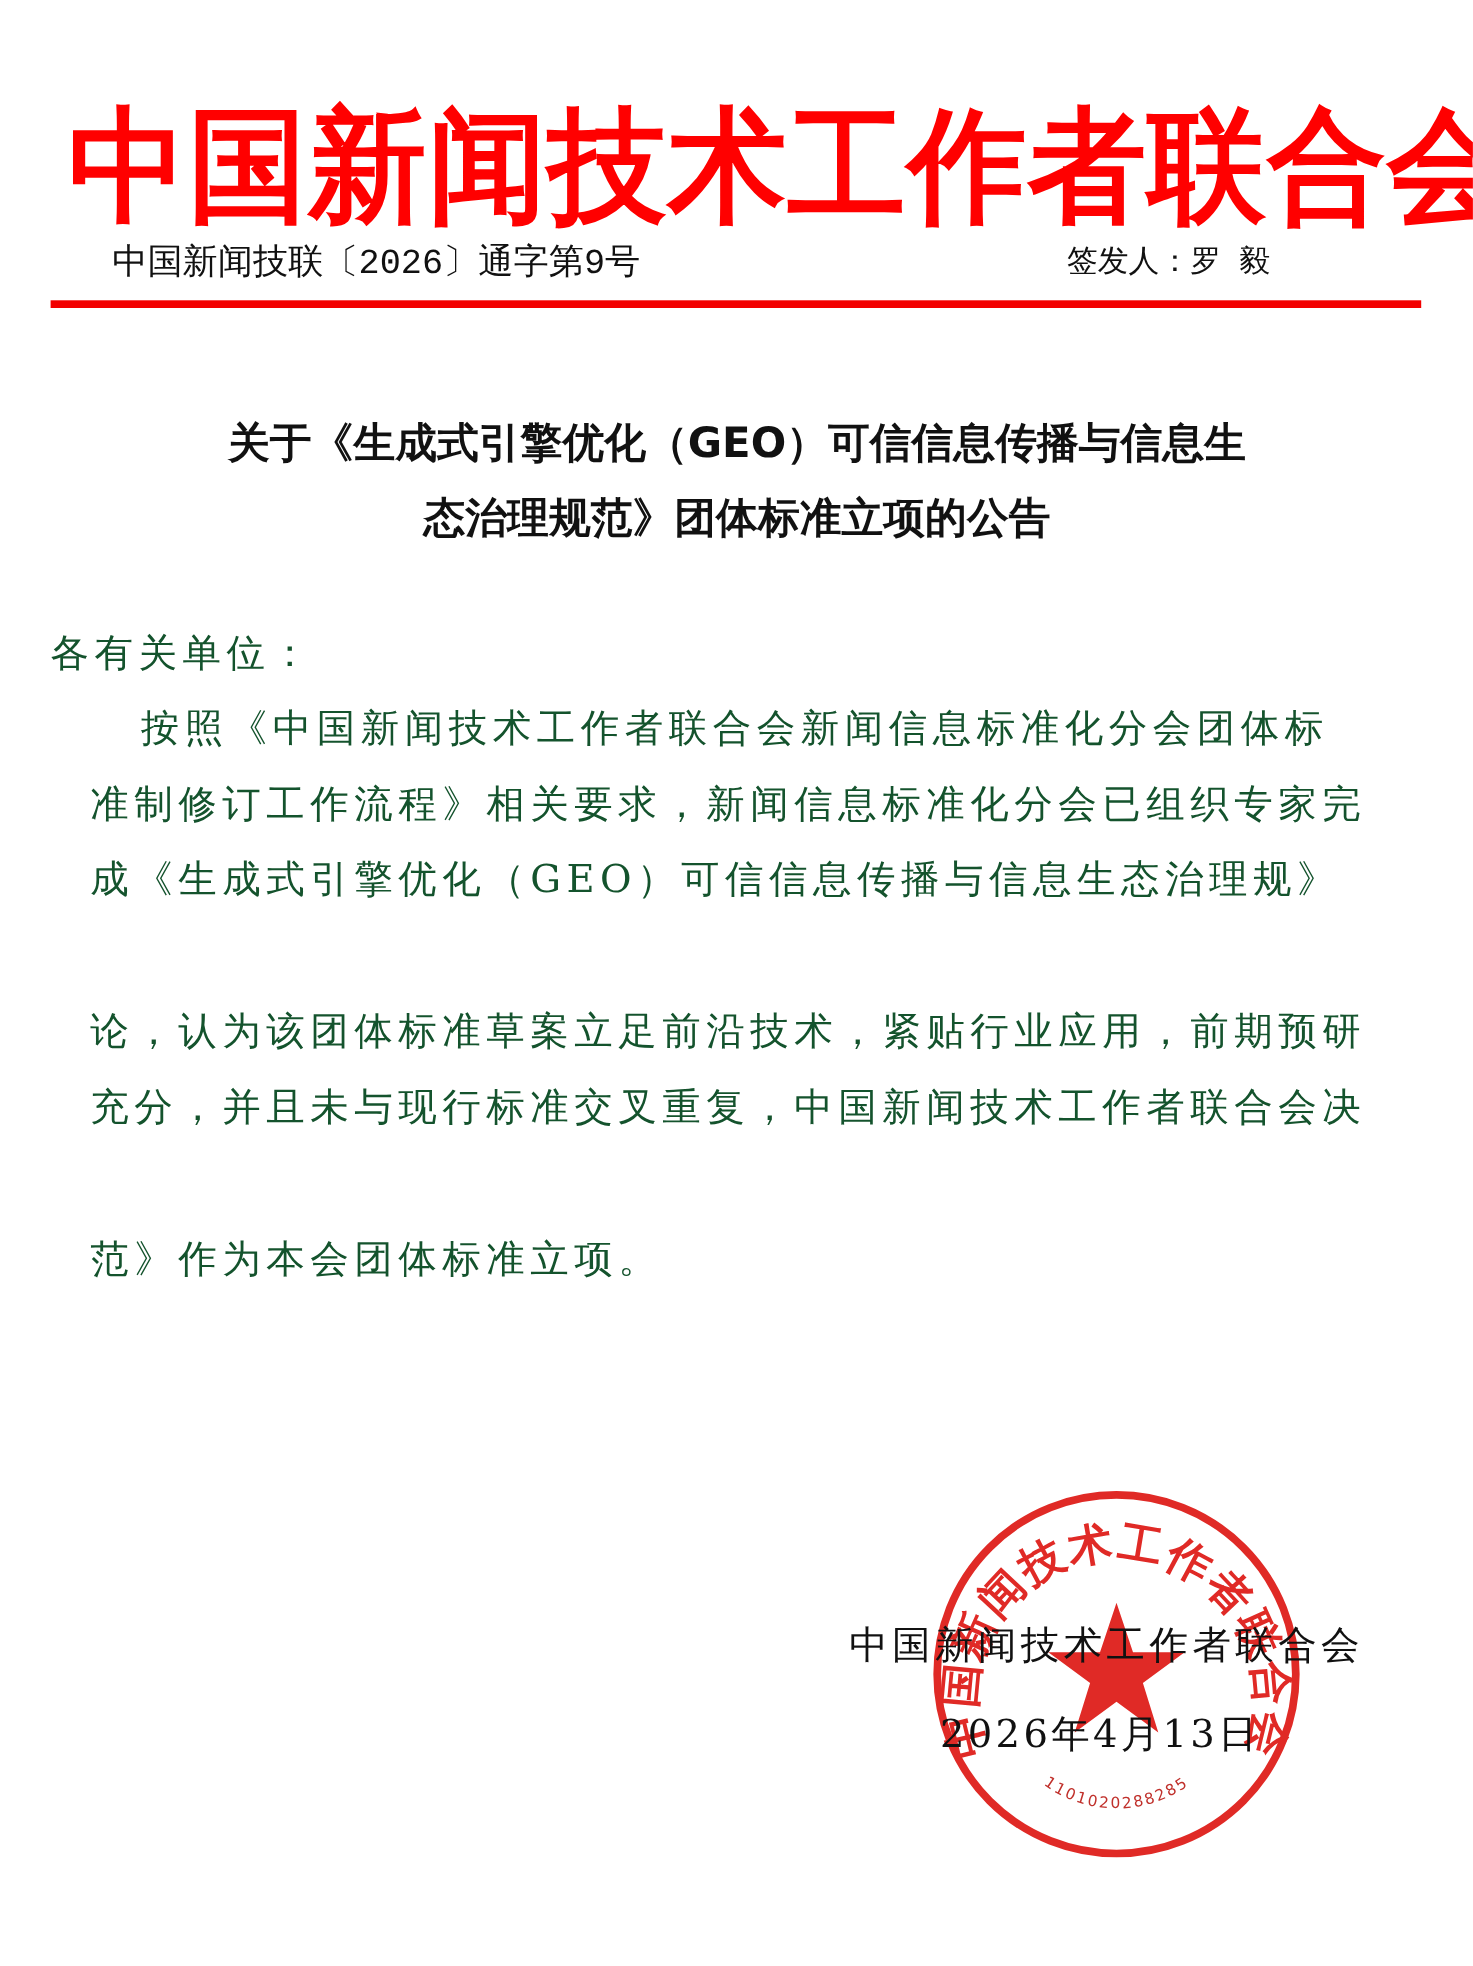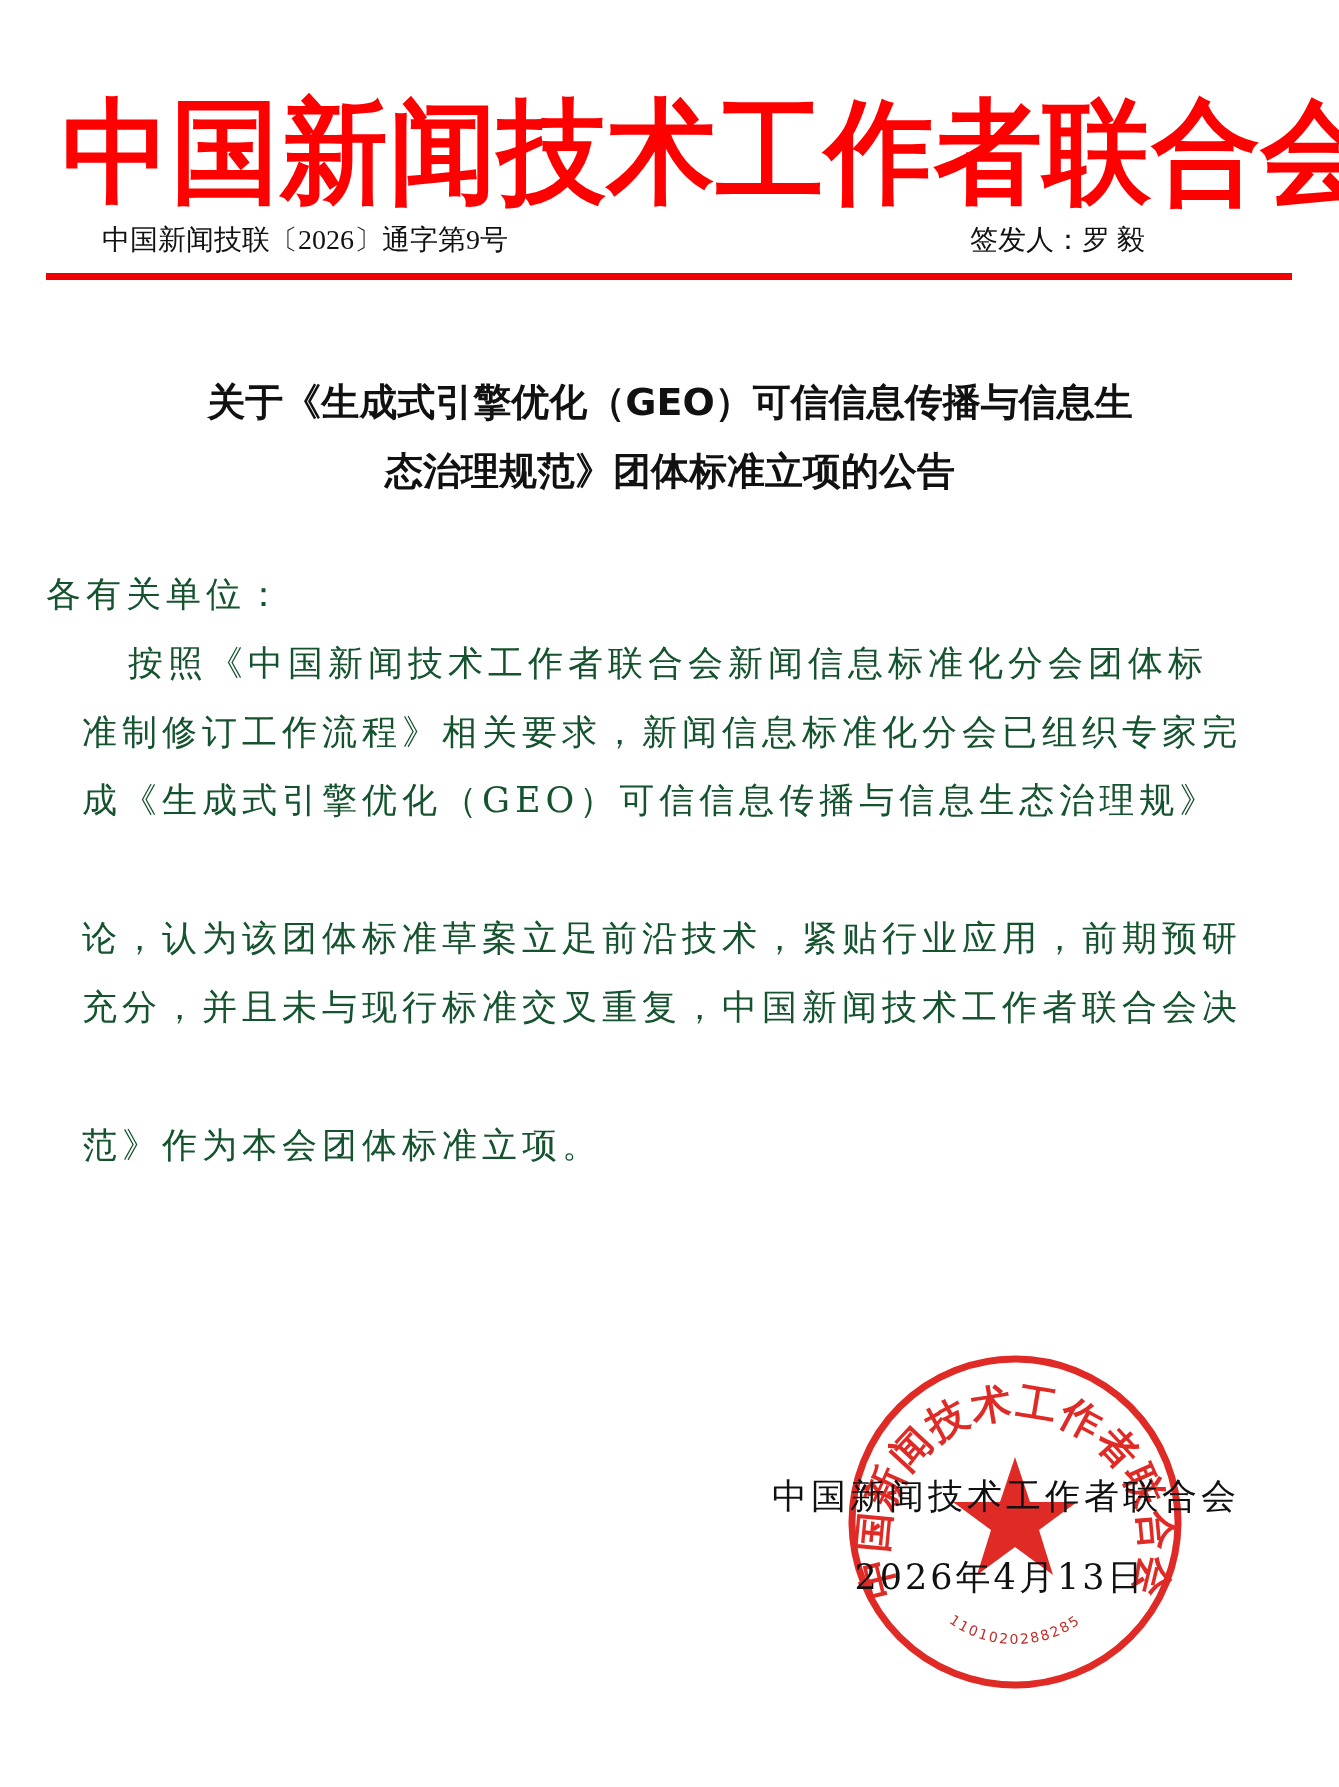--- a/index.html
+++ b/index.html
@@ -7,26 +7,26 @@
     .page { position: absolute; left: 0; top: 0; width: 1104px; height: 1787px; background: #fff; }
 
     .masthead {
       position: absolute; left: 62px; top: 84px; width: 1180px; height: 130px;
       color: #ff0000; font-family: "DejaVu Sans", sans-serif; font-weight: bold;
       font-size: 108px; line-height: 130px; letter-spacing: 1px; white-space: nowrap;
       transform: scaleY(1.05); transform-origin: left top;
     }
     .doc-number {
       position: absolute; left: 102px; top: 218px; height: 44px;
-      font-family: Liberation Serif, serif; font-size: 28px; line-height: 44px; color: #111;
+      font-family: Liberation Mono, monospace; font-size: 32px; line-height: 44px; color: #111;
       white-space: nowrap;
     }
     .signer {
       position: absolute; left: 970px; top: 218px; height: 44px;
-      font-family: Liberation Serif, serif; font-size: 28px; line-height: 44px; color: #111;
+      font-family: Liberation Mono, monospace; font-size: 28px; line-height: 44px; color: #111;
       white-space: nowrap;
     }
     .signer .name { letter-spacing: 0; }
     .red-rule {
       position: absolute; left: 46px; top: 273px; width: 1246px; height: 7px; background: #f20000;
     }
     .title {
       position: absolute; left: 80px; top: 368px; width: 1180px;
       font-family: "DejaVu Sans", sans-serif; font-weight: bold; font-size: 38px; color: #111;
       text-align: center; line-height: 69px;

